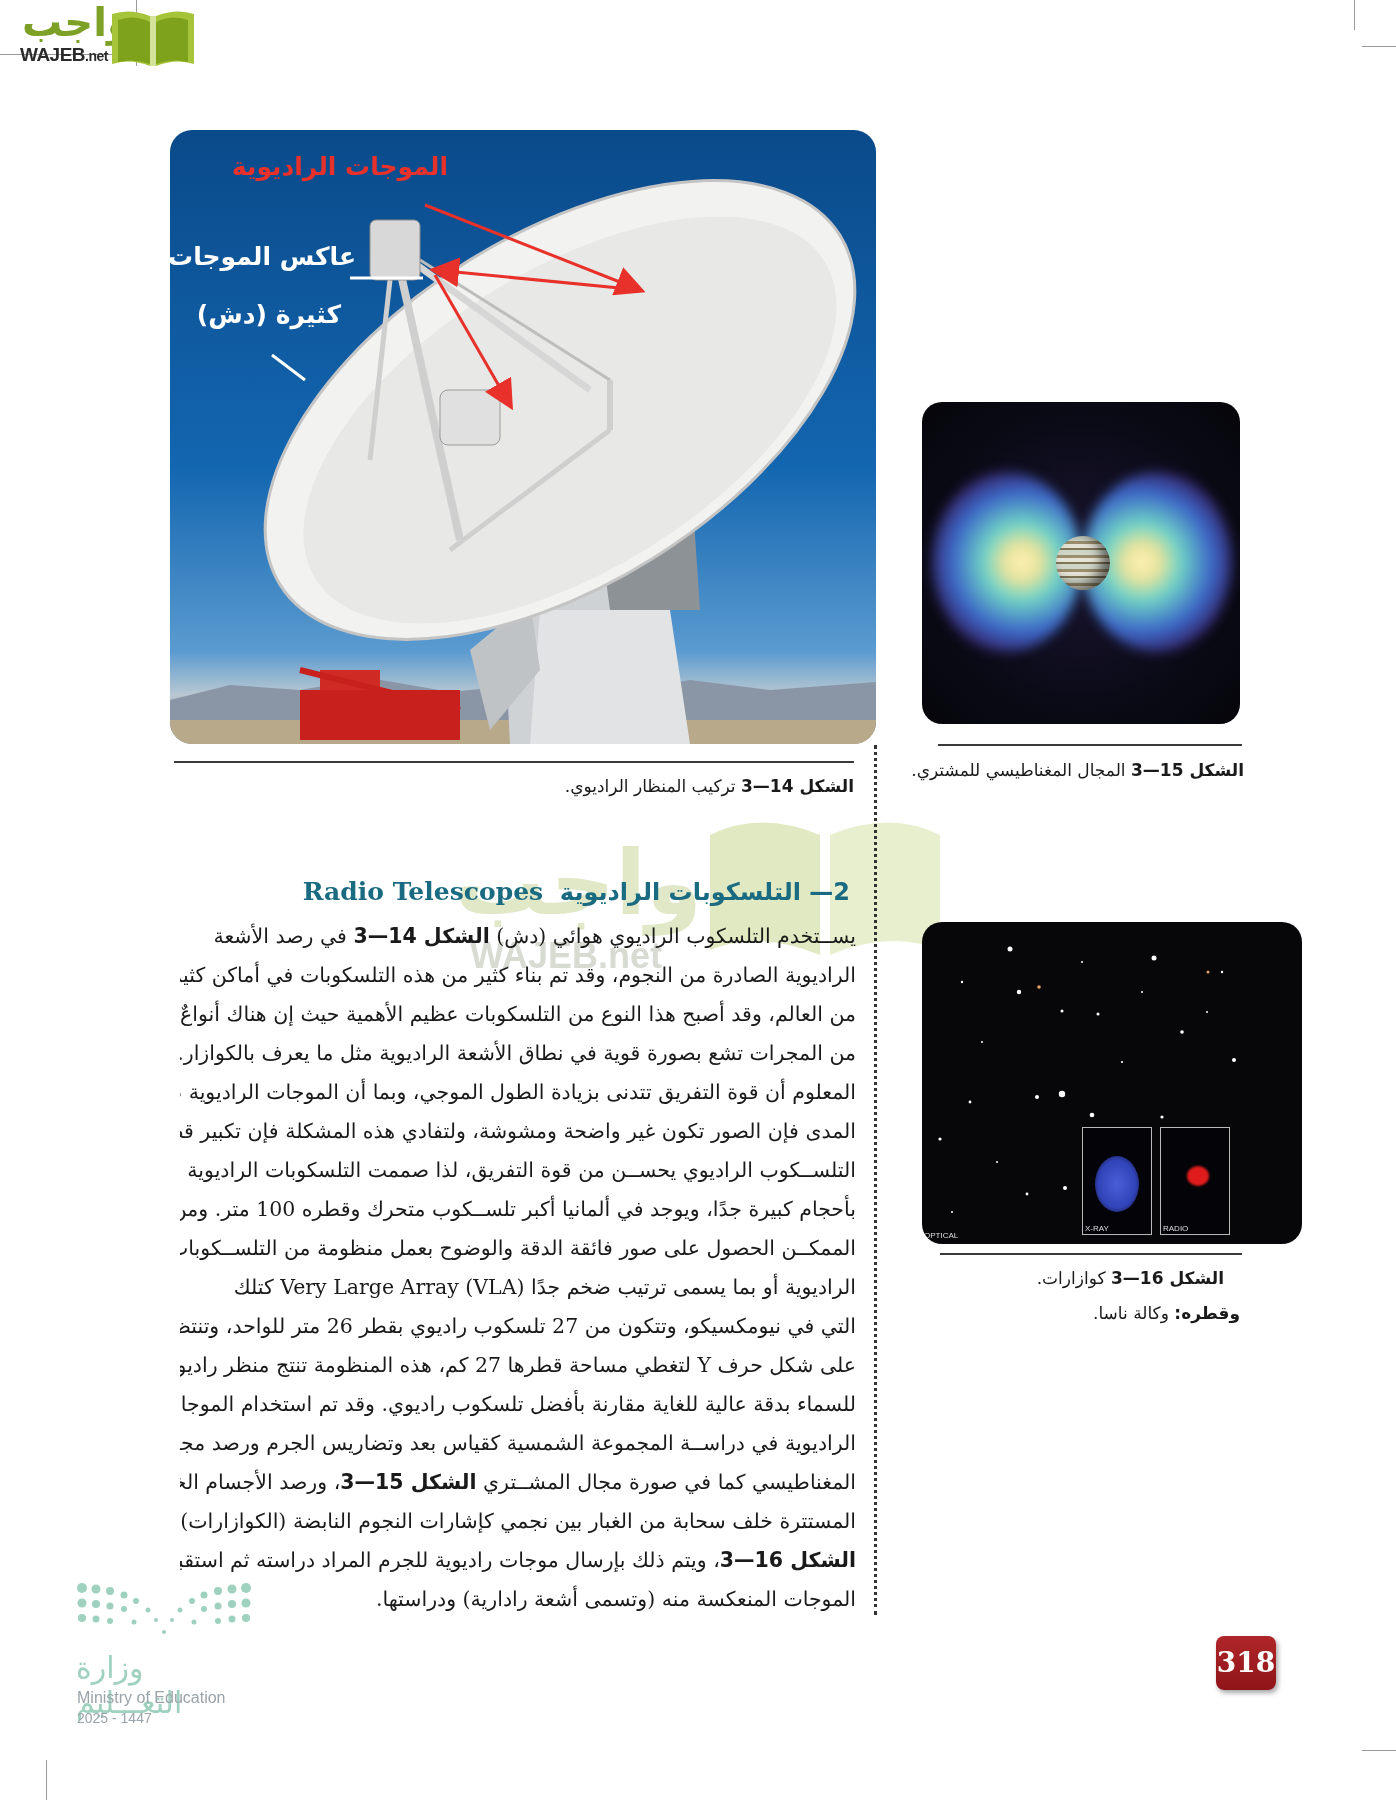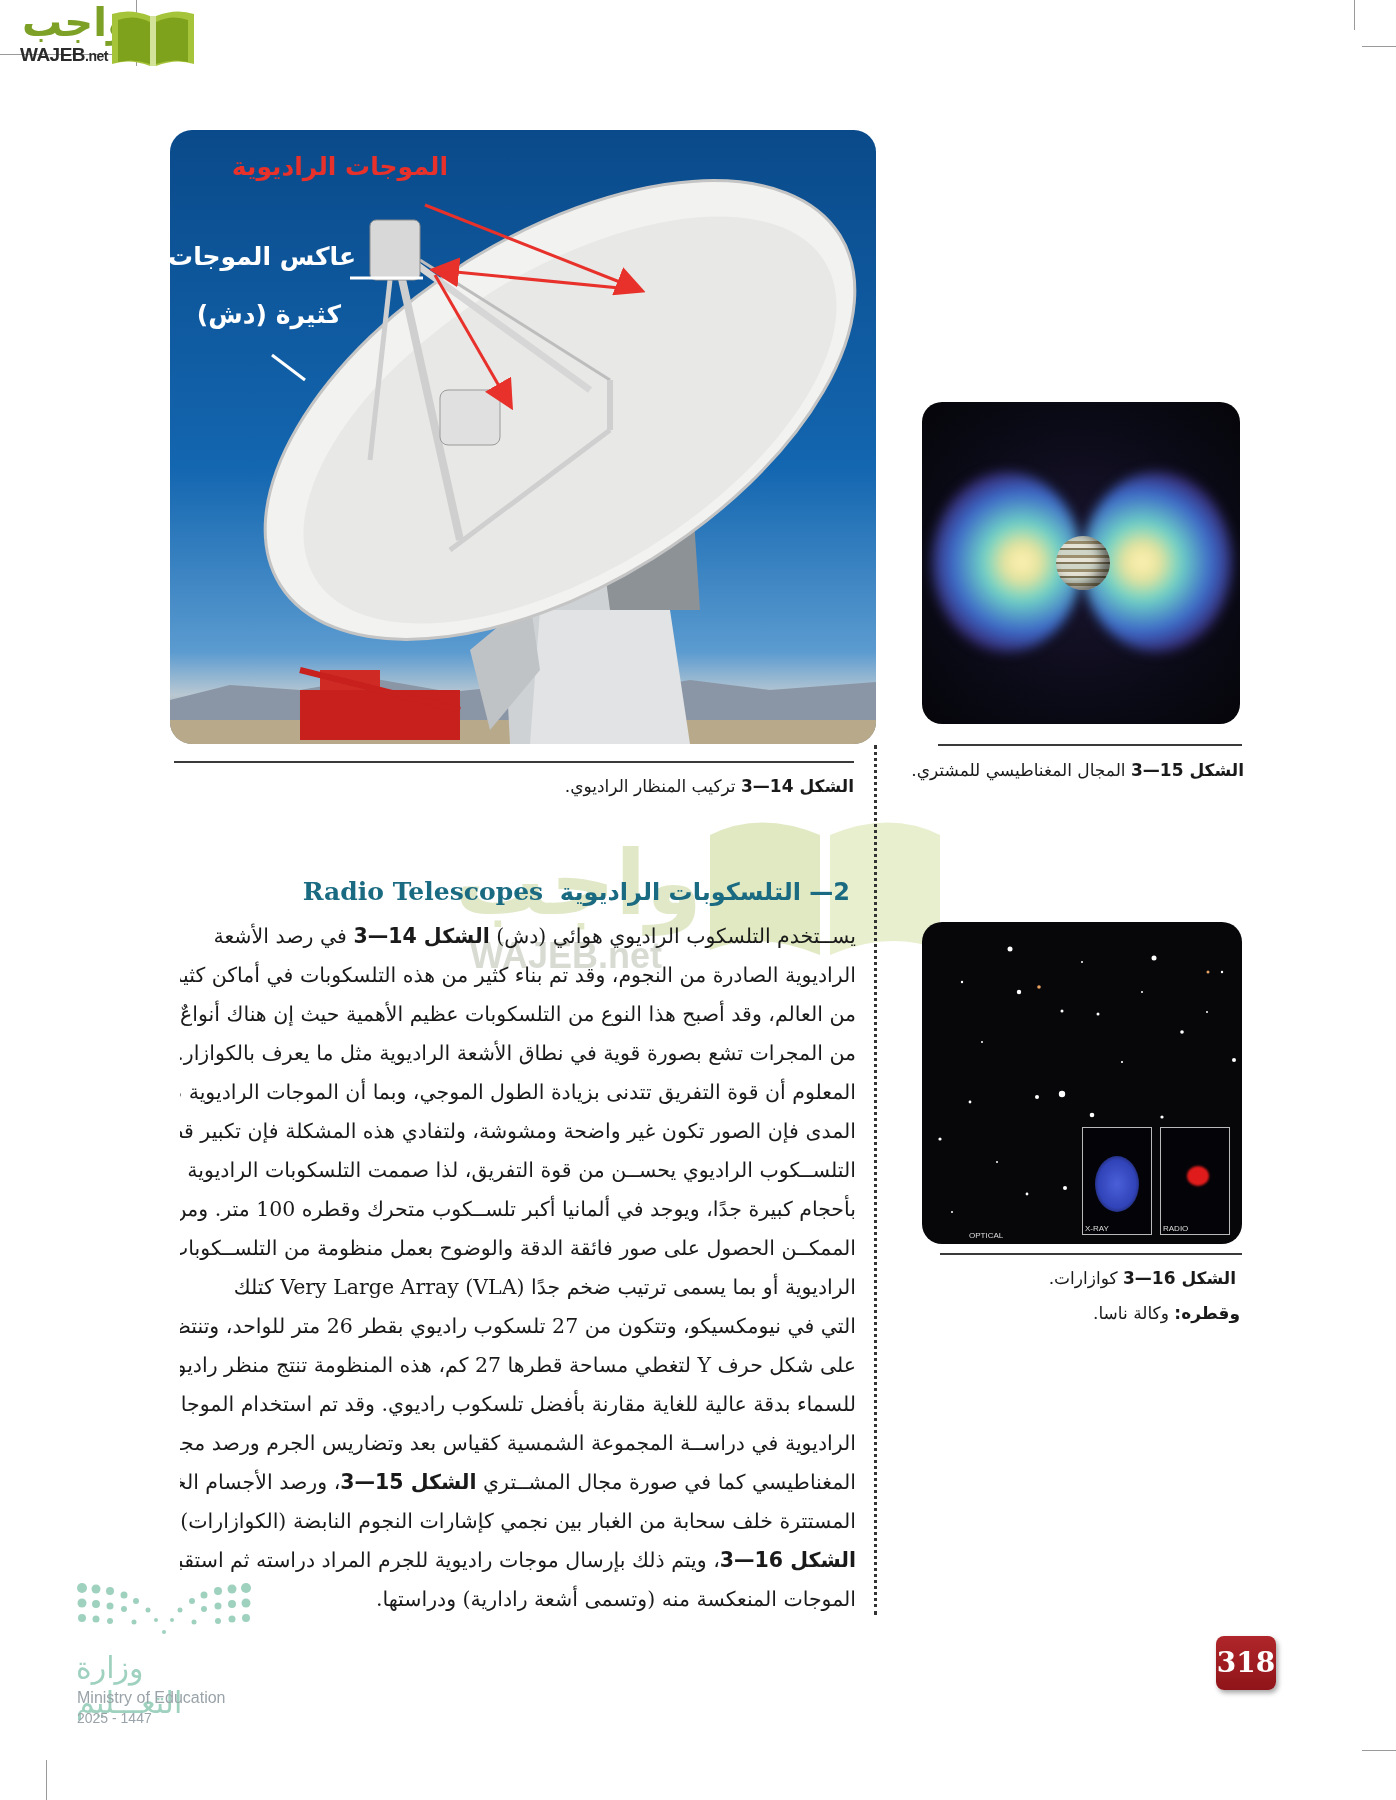--- a/index.html
+++ b/index.html
@@ -35,24 +35,24 @@
   .caption b { font-family:"DejaVu Sans", sans-serif; }
 
   
   .fig15 { left:922px; top:402px; width:318px; height:322px; border-radius:20px; overflow:hidden;
            background:radial-gradient(ellipse at 50% 50%, #1b1530 0%, #0b0b18 60%, #050509 100%); }
   .lobe { position:absolute; border-radius:50%; filter:blur(6px); }
   .jupiter { position:absolute; left:134px; top:134px; width:54px; height:54px; border-radius:50%;
              background:repeating-linear-gradient(180deg,#cfd6c8 0 5px,#9b8f6e 5px 8px,#e6e4d6 8px 12px,#7f7659 12px 14px); box-shadow:inset -8px -4px 12px rgba(0,0,0,.55); }
 
   
-  .fig16 { left:922px; top:922px; width:320px; height:322px; border-radius:20px; overflow:hidden; background:#07070a; }
+  .fig16 { left:922px; top:922px; width:380px; height:322px; border-radius:20px; overflow:hidden; background:#07070a; }
   .inset { position:absolute; border:1px solid #b9b9b9; background:#040408; }
   .inset-label { position:absolute; left:2px; bottom:1px; font-size:8px; color:#dedede; font-family:"Liberation Sans", sans-serif; }
-  .optical { position:absolute; left:2px; bottom:4px; font-size:8px; color:#dedede; font-family:"Liberation Sans", sans-serif;margin-left:45px; }
+  .optical { position:absolute; left:2px; bottom:4px; font-size:8px; color:#dedede; font-family:"Liberation Sans", sans-serif; }
 
   
   .wm-book { left:700px; top:805px; width:250px; height:150px; opacity:.55; }
   .wm-text { left:455px; top:830px; font-size:90px; font-weight:bold; color:#c8d79a; opacity:.55; direction:rtl; }
   .wm-net { left:470px; top:935px; font-size:36px; font-weight:bold; color:#c7ccc0; opacity:.7; font-family:"Liberation Sans", sans-serif; }
 
   
   .dots { left:874px; top:745px; width:0; height:870px; border-left:3px dotted #333; }
 
   
@@ -200,21 +200,21 @@
     <div style="position:absolute;left:12px;top:28px;width:44px;height:56px;border-radius:50%;background:radial-gradient(ellipse,#4a5fd8 0%,#3143b8 60%,rgba(20,20,80,0) 100%);"></div>
     <span class="inset-label">X-RAY</span>
   </div>
   <div class="inset" style="left:238px;top:205px;width:68px;height:106px;">
     <div style="position:absolute;left:26px;top:38px;width:22px;height:20px;border-radius:50%;background:#e01b1b;filter:blur(1px);"></div>
     <span class="inset-label">RADIO</span>
   </div>
   <span class="optical">OPTICAL</span>
 </div>
 <div class="rule" style="left:940px;top:1253px;width:302px;"></div>
-<div class="caption" style="right:160px;top:1268px;">
+<div class="caption" style="right:172px;top:1268px;">
   <b>الشكل 16—3</b><span> كوازارات.</span>
 </div>
 <div class="caption" style="right:156px;top:1303px;">
   <b>وقطره:</b><span> وكالة ناسا.</span>
 </div>
 
 <div class="abs dots"></div>
 
 <div class="heading">
   <span>2—</span>

